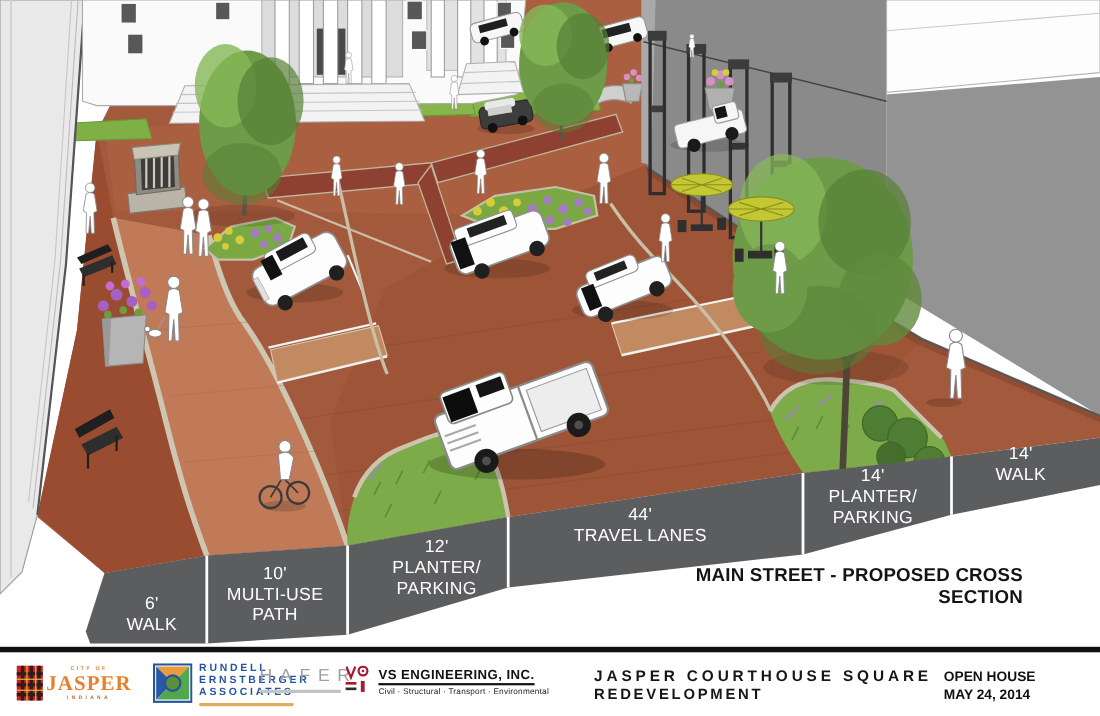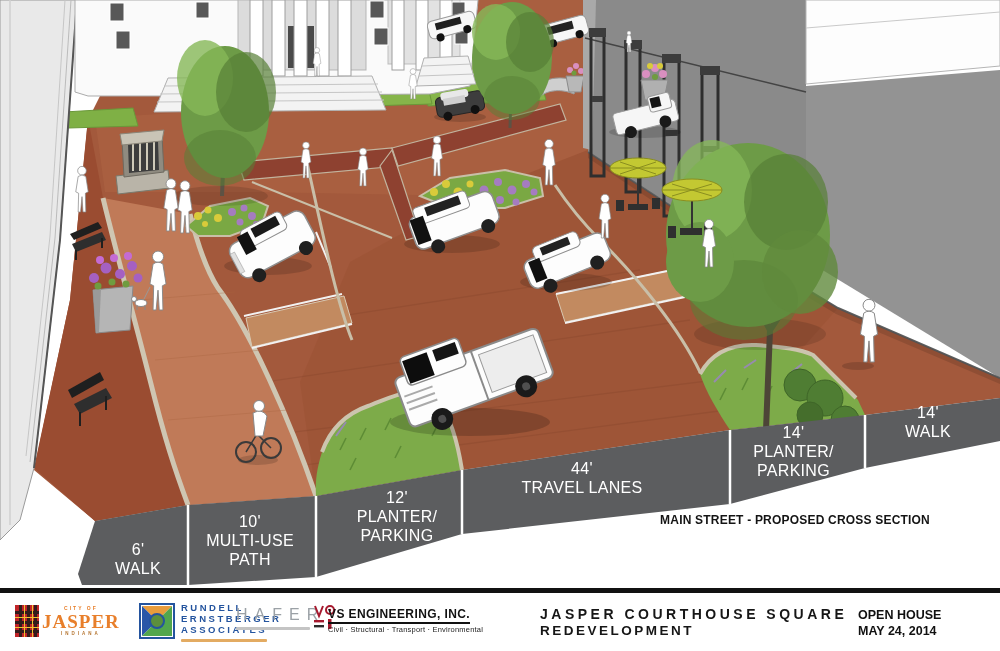--- a/index.html
+++ b/index.html
@@ -4,38 +4,38 @@
 <style>
   html,body{margin:0;padding:0;background:#fff;}
   .board{position:relative;width:1000px;height:651px;background:#fff;overflow:hidden;
          font-family:"Liberation Sans",sans-serif;}
   .scene{position:absolute;left:0;top:0;width:1000px;height:588px;}
   .scene svg{display:block;}
   .band-label{position:absolute;color:#fff;text-align:center;font-size:16px;line-height:1.18;
               letter-spacing:.3px;}
   .band-label span{display:block;}
   .caption{position:absolute;left:630px;top:513px;width:300px;text-align:right;
-           font-weight:bold;font-size:12px;color:#141414;letter-spacing:.2px;}
+           font-weight:bold;font-size:17px;color:#141414;letter-spacing:.2px;}
   .footer{position:absolute;left:0;top:588px;width:1000px;height:58px;background:#fff;
           border-top:5px solid #111;}
   .logo-jasper{position:absolute;left:15px;top:12px;display:flex;align-items:center;gap:3px;}
   .jtxt{display:flex;flex-direction:column;align-items:center;line-height:1;}
   .j-cityof{font-size:5px;letter-spacing:2px;color:#e87f2b;font-weight:bold;}
   .j-name{font-family:"Liberation Serif",serif;font-size:19px;font-weight:bold;color:#e87f2b;
           letter-spacing:1px;margin:1px 0;}
   .j-state{font-size:4.5px;letter-spacing:3px;color:#b5742f;font-weight:bold;}
   .logo-rea{position:absolute;left:112px;top:10px;display:flex;gap:6px;align-items:flex-start;padding-left:27px;}
   .rea-txt{display:flex;flex-direction:column;line-height:1.15;}
   .rea-txt b{font-size:9.5px;font-weight:800;color:#24549e;letter-spacing:2.5px;}
   .microbar{height:3px;background:#d98f2e;opacity:.75;margin-top:3px;width:86px;border-radius:1px;}
   .logo-hafer{position:absolute;left:236px;top:14px;line-height:1;}
   .hafer-name{font-size:16px;color:#9ba1a6;letter-spacing:7px;font-weight:400;}
   .hafer-bar{height:2.5px;background:#c4c4c4;width:74px;margin-top:4px;border-radius:1px;}
   .logo-vsicon{position:absolute;left:314px;top:12px;}
-  .logo-vs{position:absolute;left:328px;top:12px;line-height:1;}
+  .logo-vs{position:absolute;left:344px;top:12px;line-height:1;}
   .vs-name{font-size:12px;font-weight:900;color:#111;letter-spacing:.4px;
            border-bottom:2px solid #111;padding-bottom:2px;display:inline-block;}
   .vs-tag{font-size:7.5px;color:#222;margin-top:2px;letter-spacing:.2px;}
   .board-title{position:absolute;left:540px;top:13px;width:330px;
                color:#161616;line-height:1.2;}
   .board-title .t1{font-size:14px;font-weight:bold;letter-spacing:3.5px;}
   .board-title .t2{font-size:13.5px;font-weight:bold;letter-spacing:2.5px;}
   .event{position:absolute;left:858px;top:14px;width:130px;text-align:left;color:#111;
          font-size:12.5px;font-weight:bold;line-height:1.3;}
 </style>

